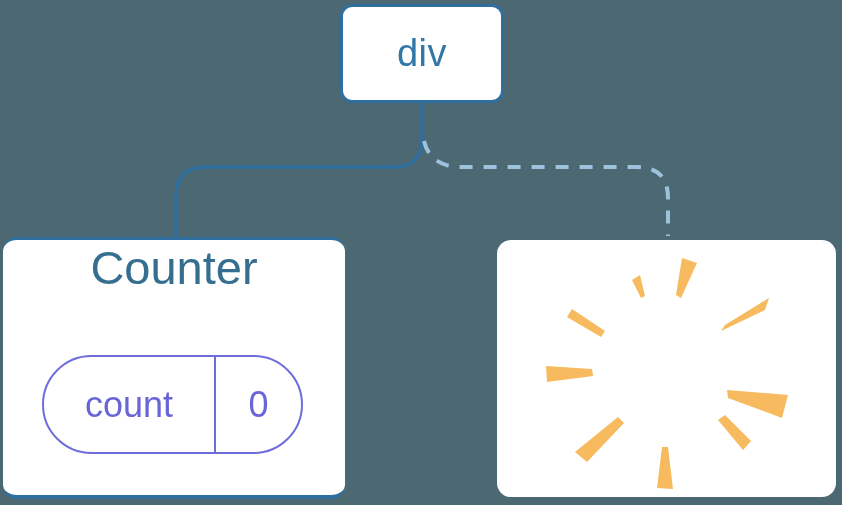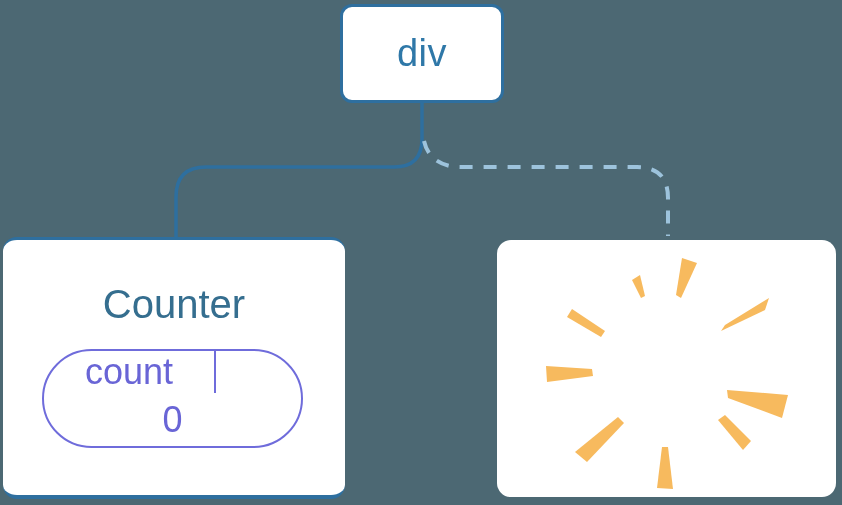--- a/index.html
+++ b/index.html
@@ -14,23 +14,23 @@
   
   .root-node{position:absolute;left:340px;top:4px;width:164px;height:99px;background:var(--card);
     border:3px solid var(--root_border);border-radius:12px;box-sizing:border-box;
     display:flex;align-items:center;justify-content:center;}
   .root-node .label{font-size:38px;font-weight:500;color:var(--root_text);letter-spacing:0.5px;}
 
   
   .counter-card{position:absolute;left:3px;top:237px;width:342px;height:262px;background:var(--card);
     border-top:3px solid var(--line_solid);border-bottom:4px solid var(--line_solid);
     border-radius:14px;box-sizing:border-box;}
-  .counter-title{margin-top:42px;text-align:center;font-size:40px;font-weight:500;color:var(--counter_title);}
-  .state-pill{position:absolute;left:39px;top:109px;width:261px;height:99px;box-sizing:border-box;
-    border:2px solid var(--pill_border);border-radius:50px;display:flex;overflow:hidden;flex-direction:column;}
+  .counter-title{text-align:center;font-size:47px;font-weight:500;color:var(--counter_title);}
+  .state-pill{position:absolute;left:39px;top:115px;width:261px;height:99px;box-sizing:border-box;
+    border:2px solid var(--pill_border);border-radius:50px;display:flex;overflow:hidden;}
   .pill-cell{display:flex;align-items:center;justify-content:center;font-size:36px;color:var(--pill_text);}
   .pill-key{width:172px;border-right:2px solid var(--pill_border);box-sizing:border-box;}
   .pill-value{flex:1;}
 
   
   .removed-card{position:absolute;left:497px;top:240px;width:339px;height:257px;background:var(--card);
     border-radius:14px;}
   .burst{position:absolute;left:0;top:0;width:339px;height:257px;}
   .burst polygon{fill:var(--burst);}
 </style>

